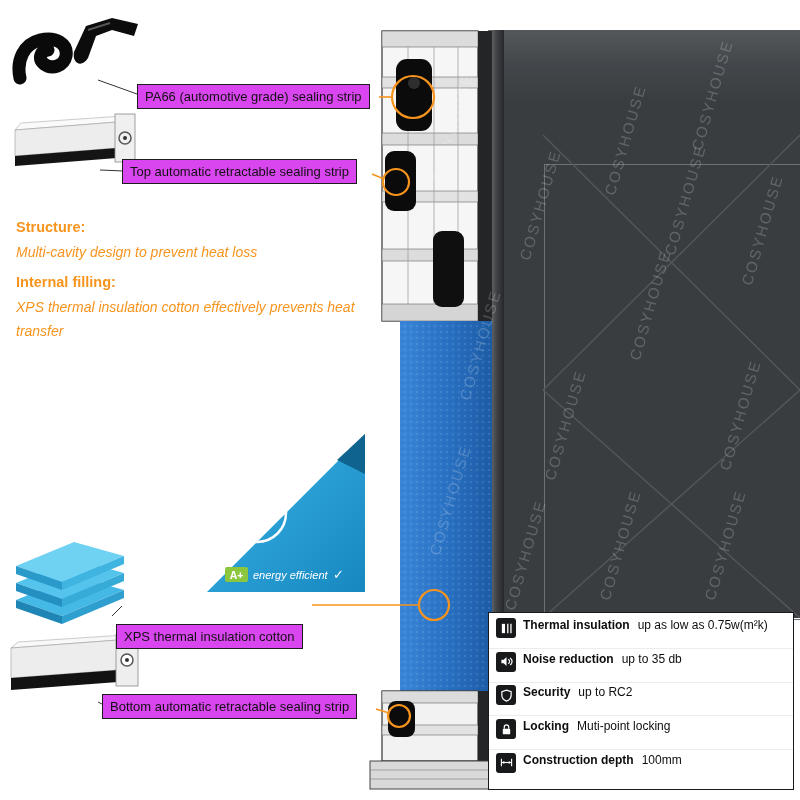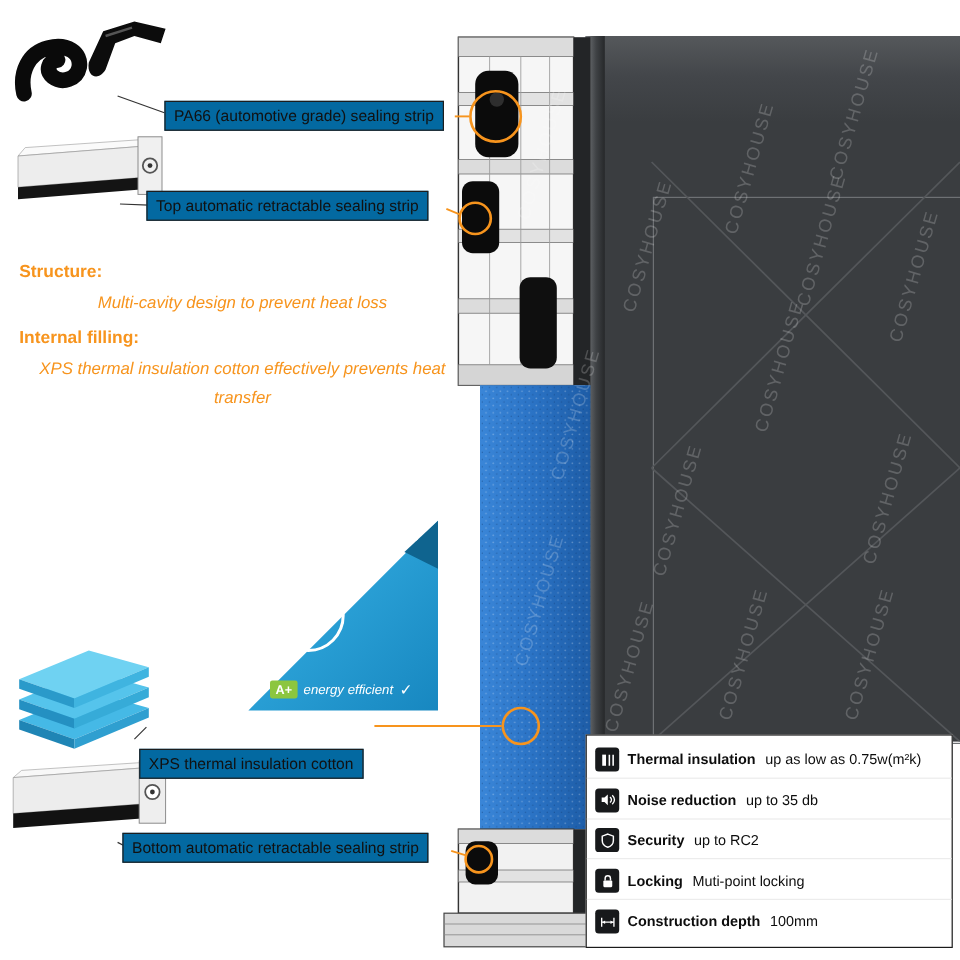--- a/index.html
+++ b/index.html
@@ -29,39 +29,39 @@
   .wm-layer { position:absolute; inset:0; z-index:4; pointer-events:none; }
   .wm {
     position:absolute; color:rgba(255,255,255,.2); font-size:15px;
     letter-spacing:2px; white-space:nowrap;
     transform:translate(-50%,-50%) rotate(-74deg);
   }
   
   .info { position:absolute; left:16px; top:210px; width:372px; z-index:3; color:#F7941D; }
   .info-title { font-size:14.5px; font-weight:bold; letter-spacing:.2px; margin-bottom:6px; }
   .info-h { font-size:14.5px; font-weight:bold; margin-top:9px; }
-  .info-b { font-size:14px; font-style:italic; margin-top:5px; line-height:1.75;text-align:center; }
+  .info-b { font-size:14px; font-style:italic; margin-top:5px; line-height:1.75; }
   
   .callout {
-    position:absolute; z-index:6; background:#0369a1; border:1px solid #1d1d1d;
+    position:absolute; z-index:6; background:#d946ef; border:1px solid #1d1d1d;
     height:25px; line-height:23px; padding:0 7px; font-size:13px; color:#111;
     white-space:nowrap;
   }
   .connectors { position:absolute; inset:0; z-index:5; pointer-events:none; }
   
   .img { position:absolute; z-index:3; }
   
   .badge { position:absolute; left:195px; top:424px; z-index:2; }
   
   .features {
     position:absolute; left:488px; top:612px; width:306px; height:178px;
     background:#fff; border:1px solid #1a1a1a; z-index:6;
     display:flex; flex-direction:column; justify-content:space-around; padding:4px 0;
   }
-  .feat-row { display:flex; align-items:center; height:31px; padding:0 7px; border-bottom:1px solid #ececec; }
+  .feat-row { display:flex; align-items:flex-start; height:31px; padding:0 7px; border-bottom:1px solid #ececec; }
   .feat-row:last-child { border-bottom:none; }
   .feat-ic {
     width:20px; height:20px; background:#17191b; border-radius:3px; flex:0 0 auto;
     display:flex; align-items:center; justify-content:center; margin-right:7px;
   }
   .feat-label { font-weight:bold; font-size:12px; color:#0d0d0d; margin-right:8px; white-space:nowrap; }
   .feat-value { font-size:12px; color:#0d0d0d; white-space:nowrap; }
 </style>
 </head>
 <body>

